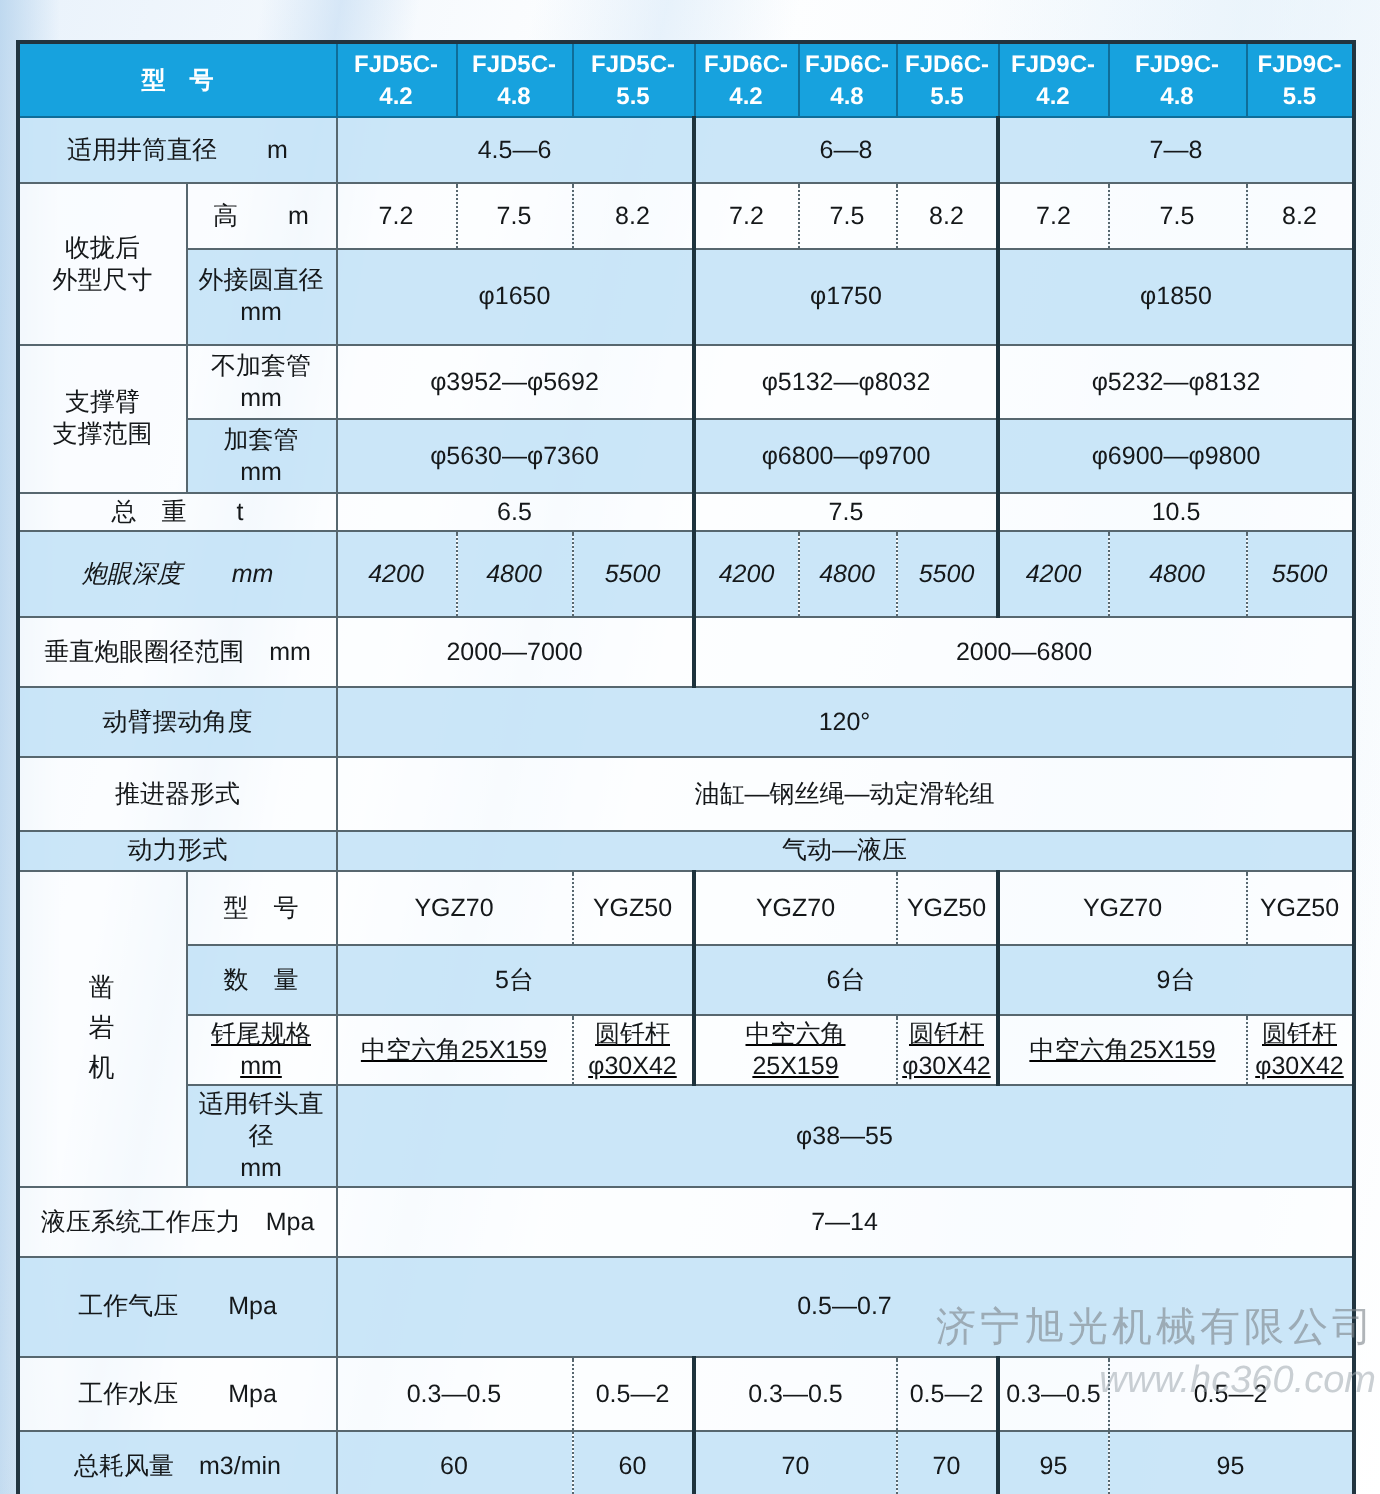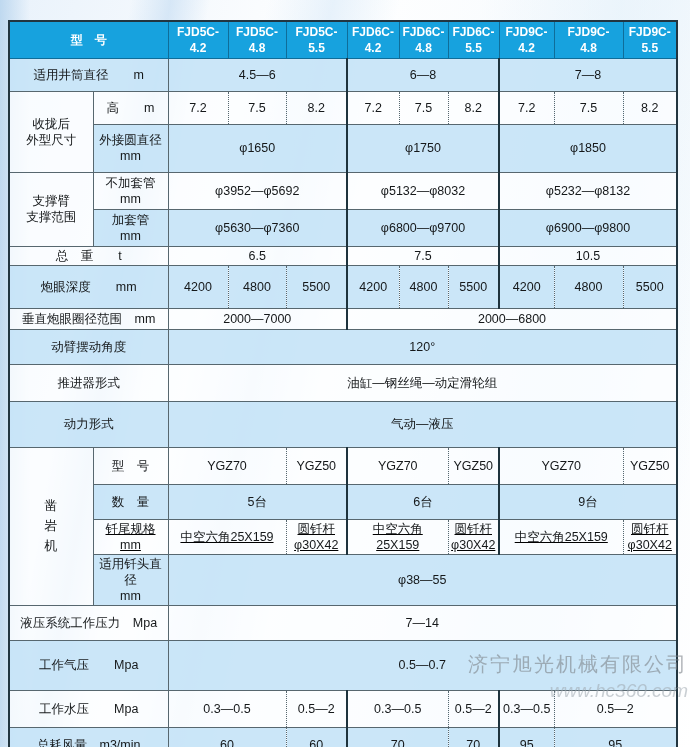--- a/index.html
+++ b/index.html
@@ -123,46 +123,46 @@
           <td colspan="3">φ5630—φ7360</td>
           <td colspan="3" class="grp">φ6800—φ9700</td>
           <td colspan="3" class="grp">φ6900—φ9800</td>
         </tr>
         <tr class="white" style="height: 16px; padding-left: 48px;">
           <td colspan="2" class="lbl">总　重　　t</td>
           <td colspan="3">6.5</td>
           <td colspan="3" class="grp">7.5</td>
           <td colspan="3" class="grp">10.5</td>
         </tr>
-        <tr class="lite" style="height: 43px;">
+        <tr class="lite" style="height: 43px; font-style: italic;">
           <td colspan="2" class="lbl">炮眼深度　　mm</td>
           <td>4200</td>
           <td>4800</td>
           <td>5500</td>
           <td class="grp">4200</td>
           <td>4800</td>
           <td>5500</td>
           <td class="grp">4200</td>
           <td>4800</td>
           <td>5500</td>
         </tr>
-        <tr class="white" style="height: 21px;">
+        <tr class="white" style="height: 35px;">
           <td colspan="2" class="lbl">垂直炮眼圈径范围　mm</td>
           <td colspan="3">2000—7000</td>
           <td colspan="6" class="grp">2000—6800</td>
         </tr>
         <tr class="lite" style="height: 35px;">
           <td colspan="2" class="lbl">动臂摆动角度</td>
           <td colspan="9">120°</td>
         </tr>
         <tr class="white" style="height: 37px;">
           <td colspan="2" class="lbl">推进器形式</td>
           <td colspan="9">油缸—钢丝绳—动定滑轮组</td>
         </tr>
-        <tr class="lite" style="height: 46px;">
+        <tr class="lite" style="height: 20px;">
           <td colspan="2" class="lbl">动力形式</td>
           <td colspan="9">气动—液压</td>
         </tr>
         <tr class="white" style="height: 37px;">
           <td rowspan="4" class="lbl vert">凿
 岩
 机</td>
           <td class="sub">型　号</td>
           <td colspan="2">YGZ70</td>
           <td>YGZ50</td>

